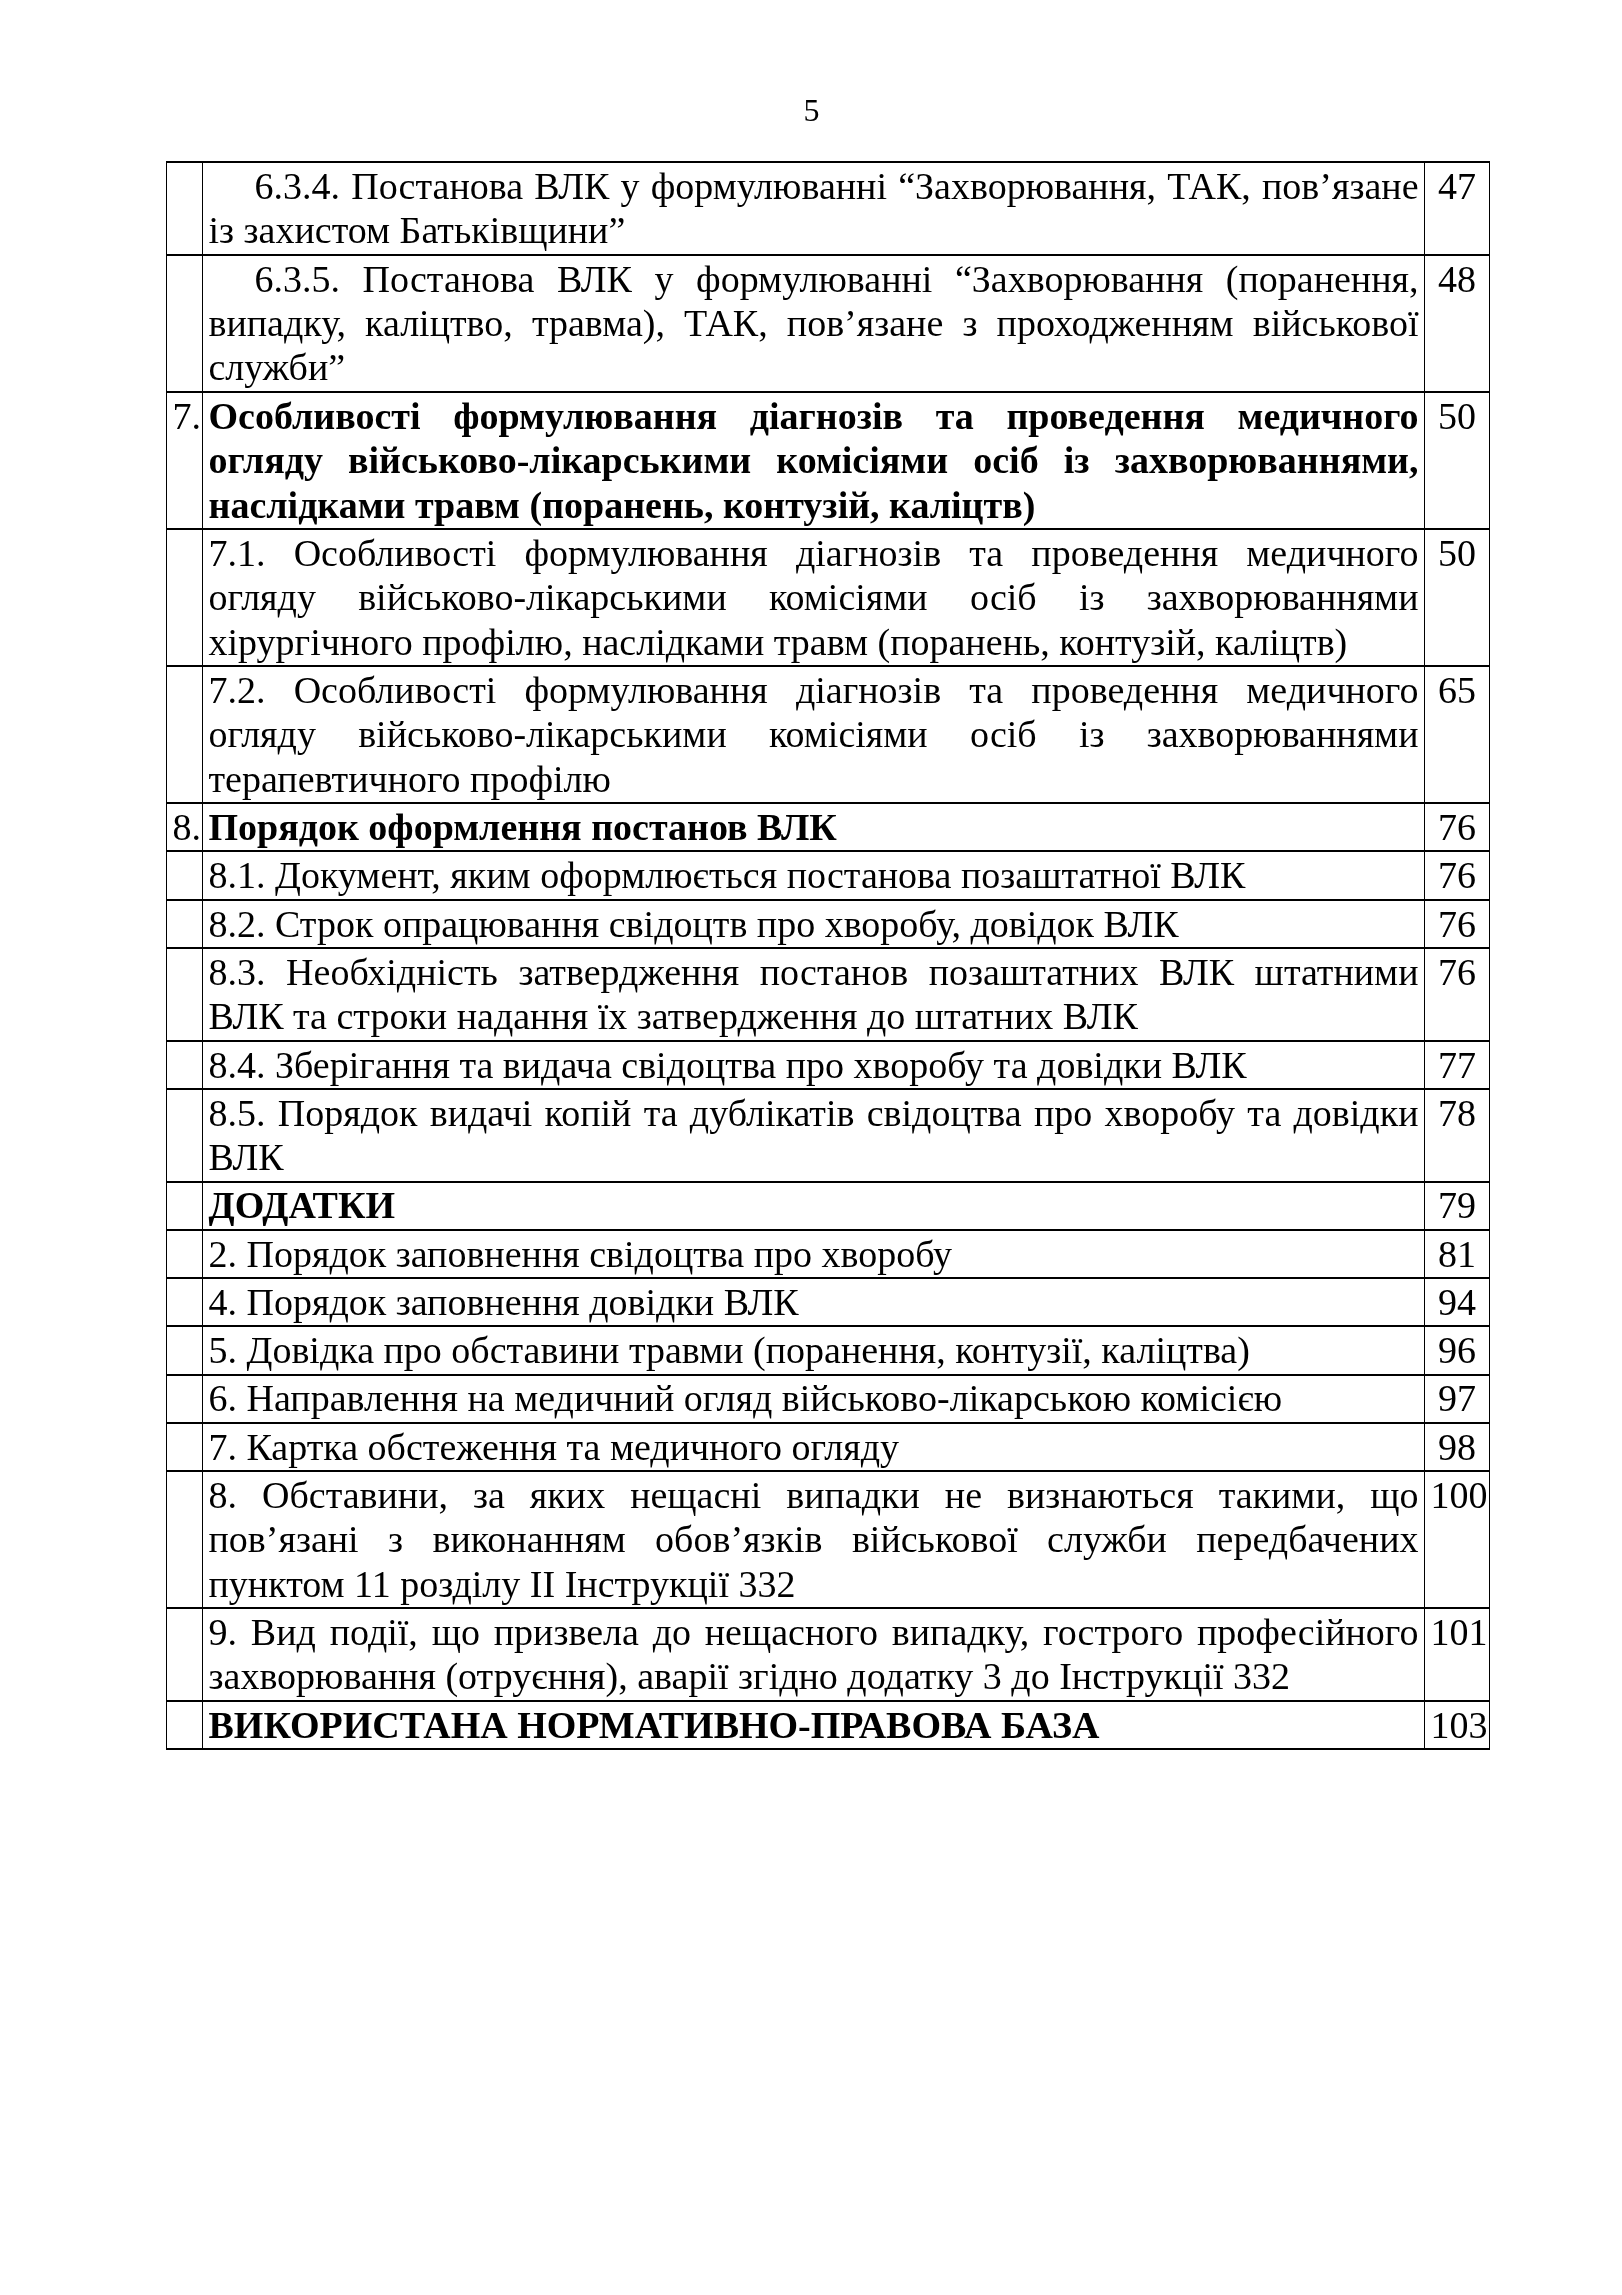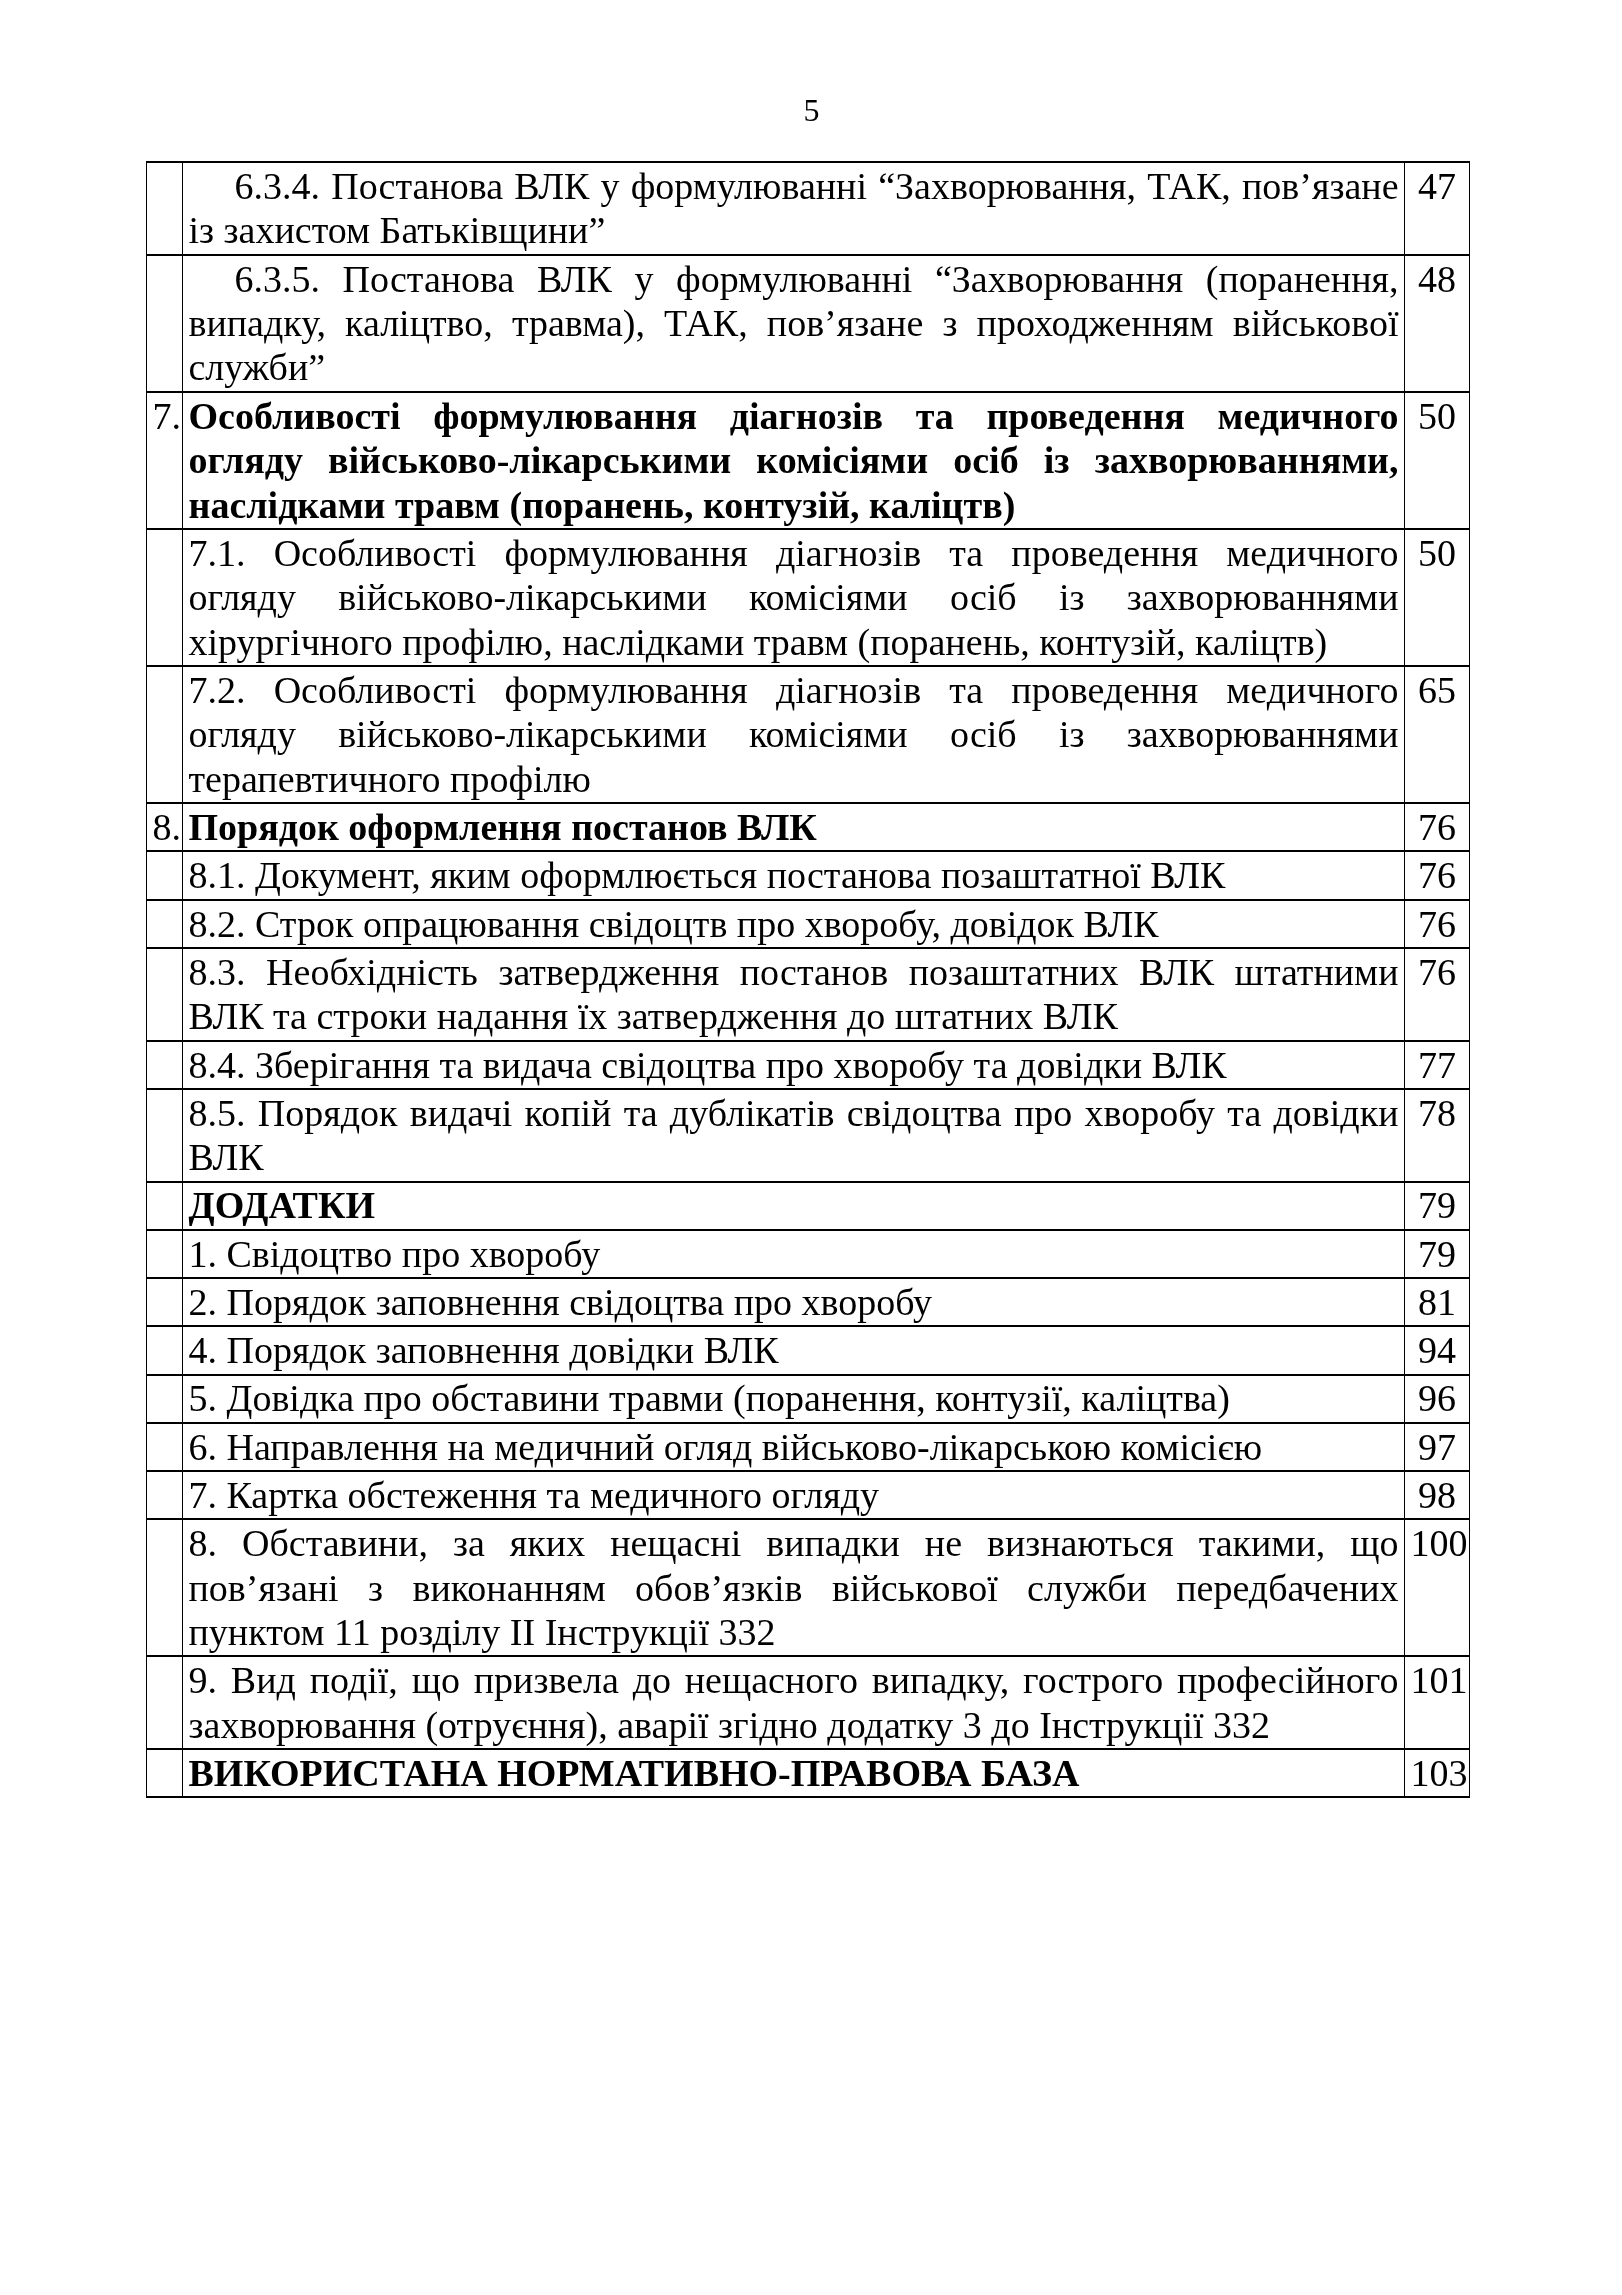--- a/index.html
+++ b/index.html
@@ -21,21 +21,21 @@
     top: 92px;
     left: 0;
     width: 1623px;
     text-align: center;
     font-size: 32px;
     line-height: 37px;
   }
   table.toc {
     position: absolute;
     top: 161px;
-    left: 146px;
+    left: 166px;
     width: 1323px;
     border-collapse: collapse;
     table-layout: fixed;
   }
   table.toc td {
     border: 1.8px solid #000000;
     border-top-width: 2.8px;
     border-bottom-width: 2.8px;
     font-size: 38px;
     line-height: 1.17;
@@ -131,25 +131,20 @@
           <td class="col-title">8.5. Порядок видачі копій та дублікатів свідоцтва про хворобу та довідки ВЛК</td>
           <td class="col-page">78</td>
         </tr>
         <tr class="bold">
           <td class="col-num"></td>
           <td class="col-title">ДОДАТКИ</td>
           <td class="col-page">79</td>
         </tr>
         <tr>
           <td class="col-num"></td>
-          <td class="col-title">1. Свідоцтво про хворобу</td>
-          <td class="col-page">79</td>
-        </tr>
-        <tr>
-          <td class="col-num"></td>
           <td class="col-title">2. Порядок заповнення свідоцтва про хворобу</td>
           <td class="col-page">81</td>
         </tr>
         <tr>
           <td class="col-num"></td>
           <td class="col-title">4. Порядок заповнення довідки ВЛК</td>
           <td class="col-page">94</td>
         </tr>
         <tr>
           <td class="col-num"></td>

